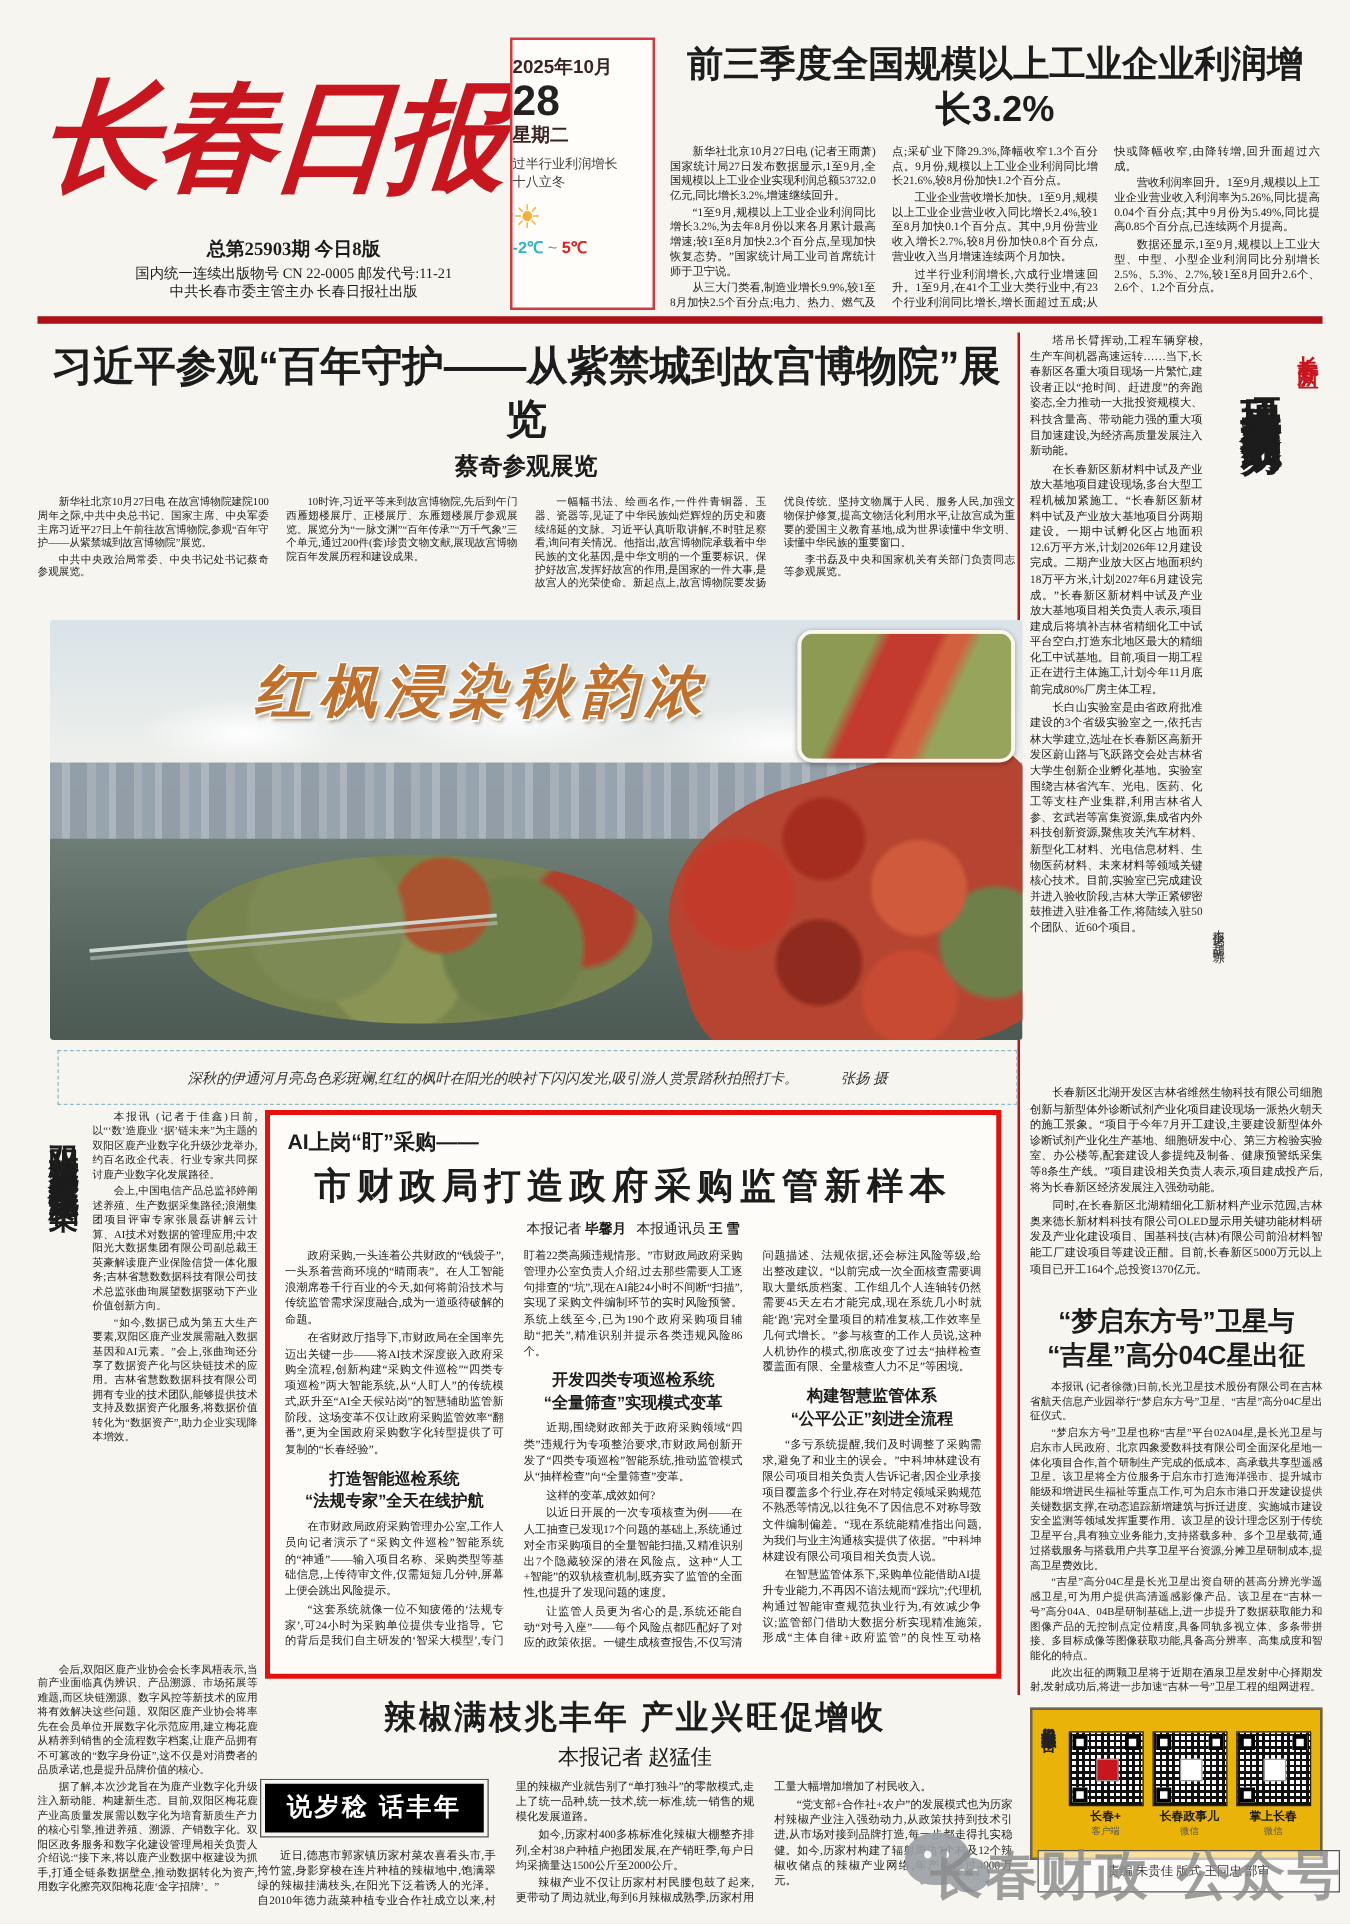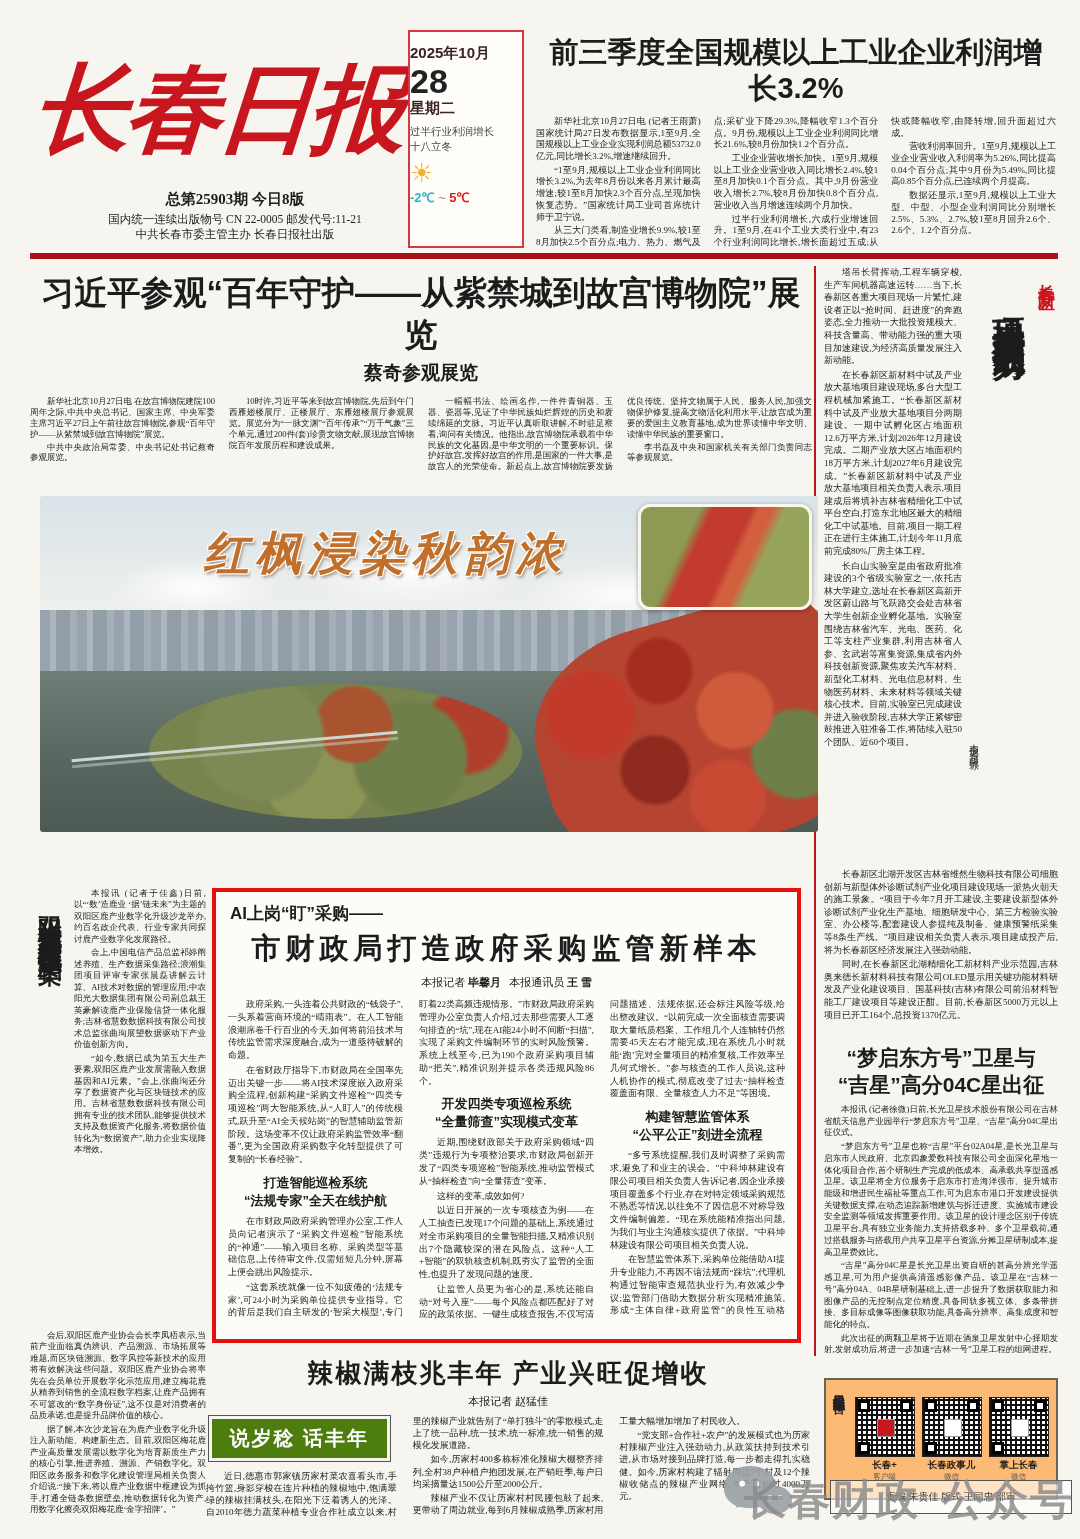--- a/index.html
+++ b/index.html
@@ -89,41 +89,41 @@
      text-align:center;margin:0 0 6px 0;}
   .proc-byline{text-align:center;font-size:11px;margin-bottom:8px;}
   .proc-byline b{font-weight:bold;}
   .proc-body{column-count:3;column-gap:16px;font-size:9px;line-height:1.42;height:330px;overflow:hidden;}
   .proc-sub{font-family:"Liberation Sans",sans-serif;font-weight:bold;font-size:13px;line-height:1.35;
      text-align:center;margin:8px 0 6px 0;break-inside:avoid;}
   .proc-sub span{display:block;}
   
   .chili{position:absolute;left:206px;top:1356px;width:604px;height:180px;overflow:hidden;}
   .chili h1{margin:0;font-family:"Liberation Sans",sans-serif;font-weight:bold;font-size:26px;text-align:center;letter-spacing:2px;}
-  .chili-byline{text-align:center;font-size:11px;margin:3px 0 6px 0;}
+  .chili-byline{text-align:center;font-size:17px;margin:3px 0 6px 0;}
   .chili-body{column-count:3;column-gap:16px;font-size:9px;line-height:1.35;height:118px;overflow:hidden;}
   .badge-outer{border:1px solid #555;padding:3px;margin:0 6px 8px 2px;break-inside:avoid;}
-  .badge{background:#4d7c0f;color:#fff;font-family:"Liberation Sans",sans-serif;font-weight:bold;
+  .badge{background:#000000;color:#fff;font-family:"Liberation Sans",sans-serif;font-weight:bold;
      font-size:20px;text-align:center;letter-spacing:2px;padding:6px 0;}
   
   .right-rail{position:absolute;left:824px;top:266px;width:234px;}
   .na-article{position:relative;height:772px;overflow:hidden;}
   .na-kicker{position:absolute;right:0;top:4px;writing-mode:vertical-rl;color:#c8161e;
      font-family:"Liberation Sans",sans-serif;font-weight:bold;font-size:17px;letter-spacing:4px;}
   .na-headline{position:absolute;right:26px;top:26px;writing-mode:vertical-rl;
      font-family:"Liberation Sans",sans-serif;font-weight:bold;font-size:33px;line-height:46px;letter-spacing:2px;height:600px;}
   .na-byline{position:absolute;right:78px;top:470px;writing-mode:vertical-rl;font-size:9.5px;color:#333;letter-spacing:2px;}
   .na-body-left{width:138px;font-size:9px;line-height:1.4;height:598px;overflow:hidden;}
   .na-body-full{font-size:9px;line-height:1.4;margin-top:4px;}
   .sat-article{height:326px;overflow:hidden;margin-top:2px;}
   .sat-headline{font-family:"Liberation Sans",sans-serif;font-weight:bold;font-size:21px;line-height:27px;
      text-align:center;margin:4px 0 6px 0;}
   .sat-body{font-size:8.5px;line-height:1.38;}
   
-  .media-panel{margin-top:12px;height:122px;border:2px solid #6b6353;background:#fdba74;
+  .media-panel{margin-top:0;height:122px;border:2px solid #6b6353;background:#eab308;
      display:flex;align-items:center;padding:4px;box-sizing:border-box;}
   .media-label{writing-mode:vertical-rl;font-family:"Liberation Sans",sans-serif;font-weight:bold;
      font-size:12px;letter-spacing:1px;height:110px;margin-right:4px;color:#222;}
   .qr-item{flex:1;text-align:center;}
   .qr{position:relative;width:58px;height:58px;margin:0 auto;background:
      repeating-linear-gradient(90deg,#111 0 2px,transparent 2px 5px),
      repeating-linear-gradient(0deg,#111 0 2px,#fff 2px 5px);border:1px solid #222;}
   .qr-eye{position:absolute;width:12px;height:12px;border:3px solid #000;background:#fff;box-sizing:border-box;}
   .qr-eye.tl{left:2px;top:2px;} .qr-eye.tr{right:2px;top:2px;} .qr-eye.bl{left:2px;bottom:2px;}
   .qr-center{position:absolute;left:21px;top:21px;width:16px;height:16px;background:#fff;border:1px solid #999;}
@@ -202,20 +202,24 @@
   <div class="photo-frame">
     <div class="ph-clouds"></div>
     <div class="ph-city"></div>
     <div class="ph-water"></div>
     <div class="ph-island"></div>
     <div class="ph-maples"></div>
     <div class="ph-bridge"></div>
     <div class="ph-title">红枫浸染秋韵浓</div>
     <div class="ph-inset"></div>
   </div>
+  <div class="caption-box">
+    <span>深秋的伊通河月亮岛色彩斑斓,红红的枫叶在阳光的映衬下闪闪发光,吸引游人赏景踏秋拍照打卡。</span>
+    <span class="caption-credit">张扬 摄</span>
+  </div>
 
   <div class="shuangyang">
     <div class="sy-top">
       <div class="sy-headline">双阳梅花鹿将建立全流程数字档案</div>
       <div class="sy-body">
         <p>本报讯 (记者于佳鑫)日前,以“‘数’造鹿业 ‘据’链未来”为主题的双阳区鹿产业数字化升级沙龙举办,约百名政企代表、行业专家共同探讨鹿产业数字化发展路径。</p>
         <p>会上,中国电信产品总监祁婷阐述养殖、生产数据采集路径;浪潮集团项目评审专家张晨磊讲解云计算、AI技术对数据的管理应用;中农阳光大数据集团有限公司副总裁王英豪解读鹿产业保险信贷一体化服务;吉林省慧数数据科技有限公司技术总监张曲珣展望数据驱动下产业价值创新方向。</p>
         <p>“如今,数据已成为第五大生产要素,双阳区鹿产业发展需融入数据基因和AI元素。”会上,张曲珣还分享了数据资产化与区块链技术的应用。吉林省慧数数据科技有限公司拥有专业的技术团队,能够提供技术支持及数据资产化服务,将数据价值转化为“数据资产”,助力企业实现降本增效。</p>
       </div>
     </div>

